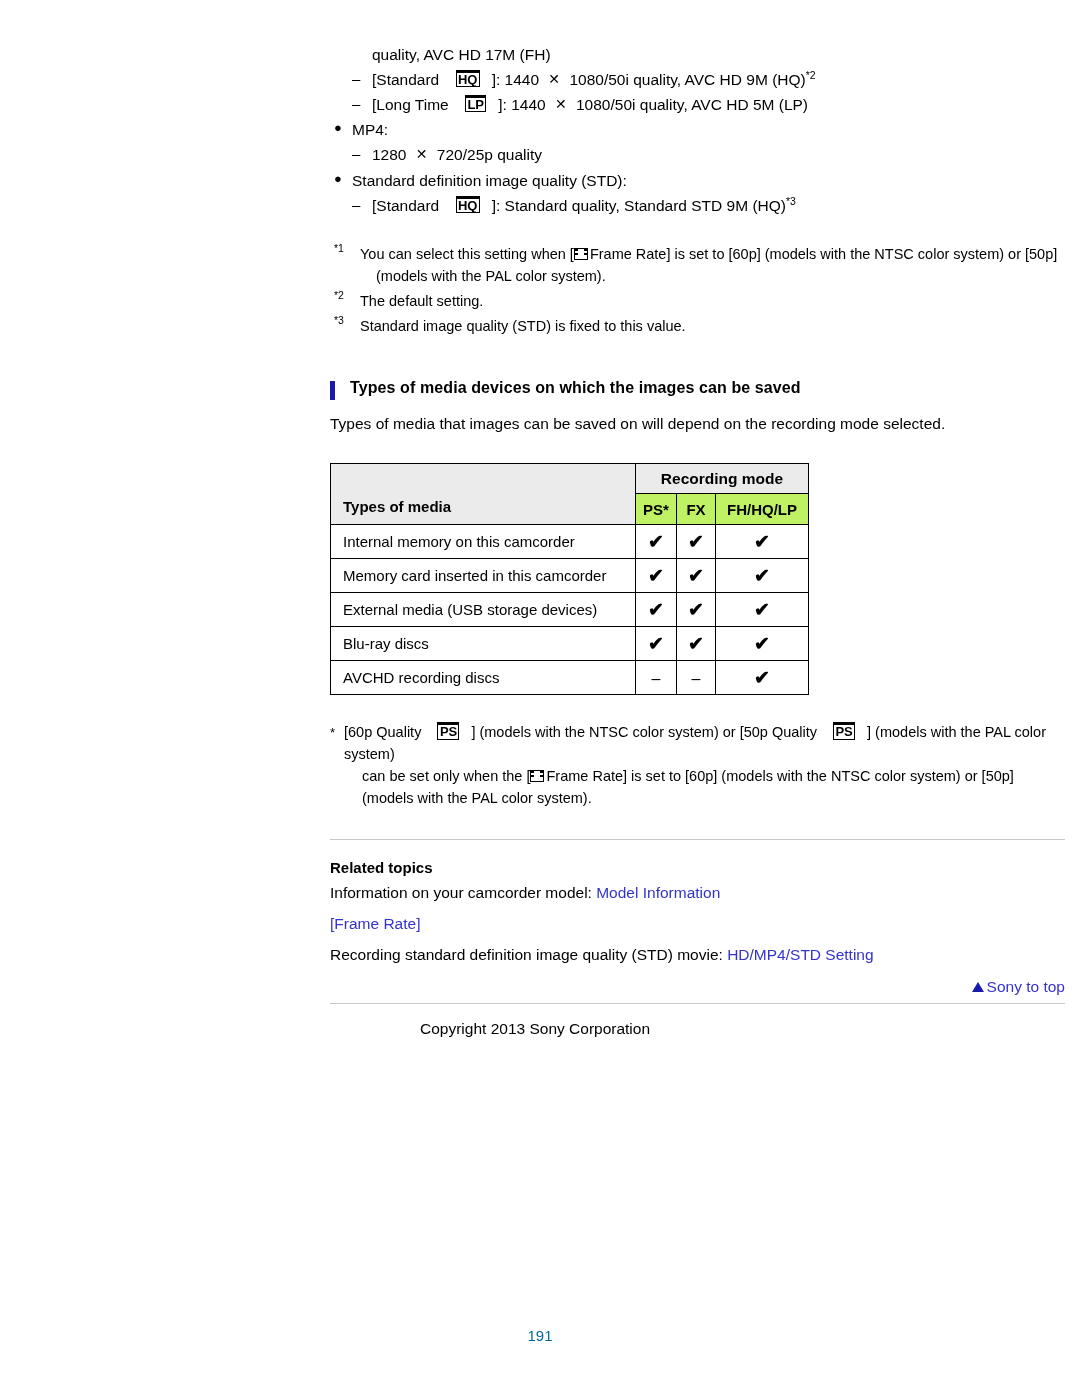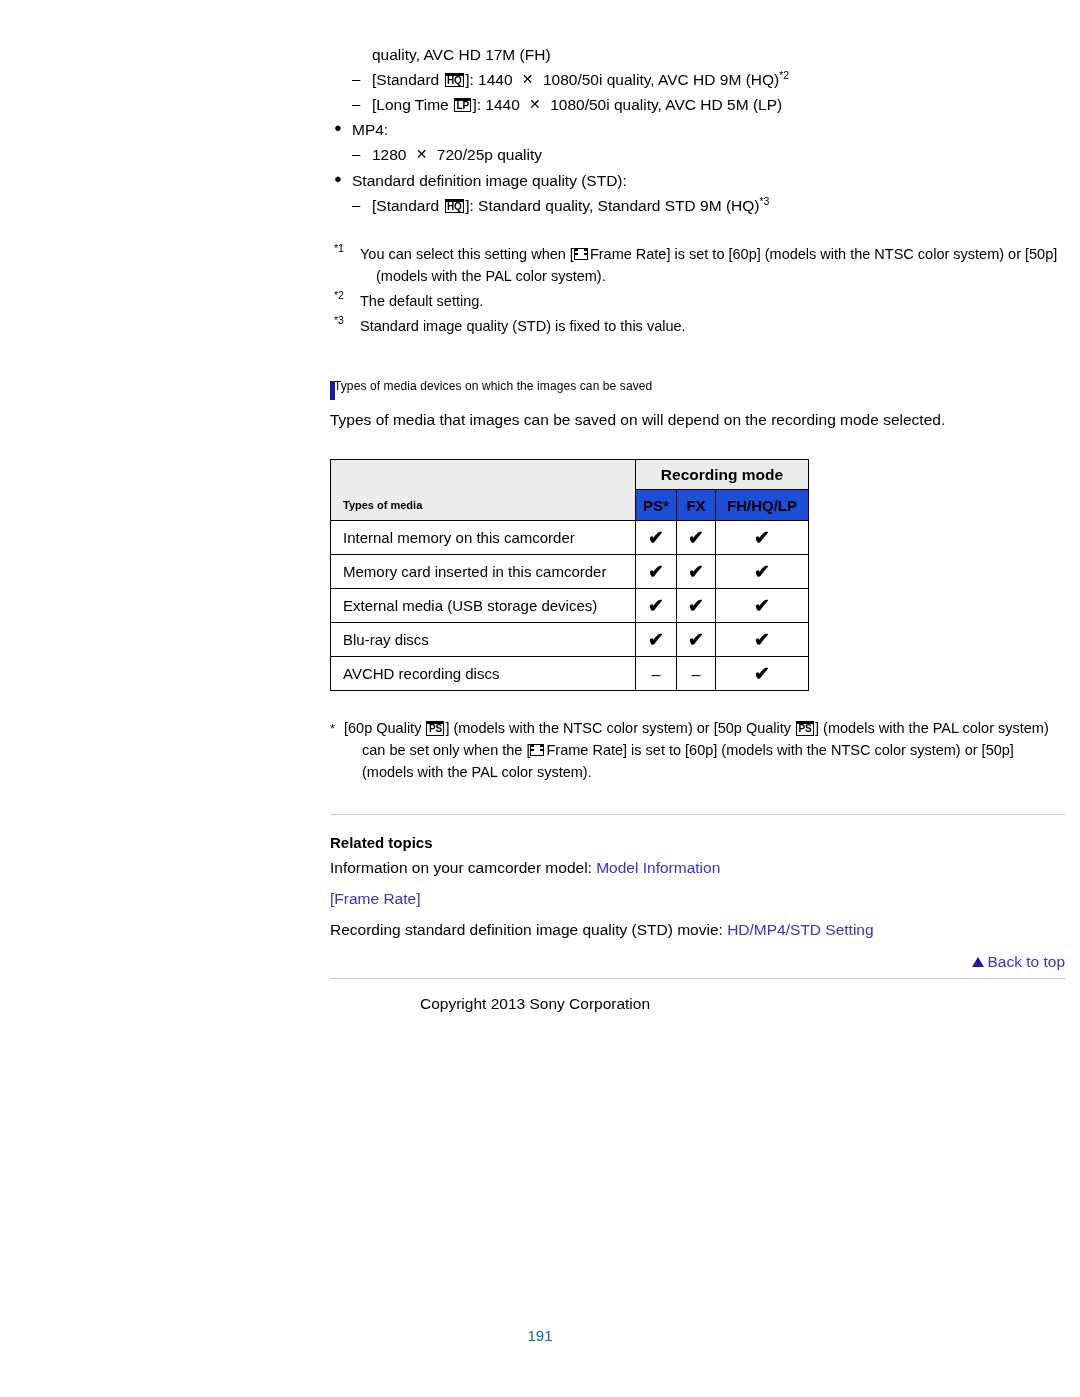--- a/index.html
+++ b/index.html
@@ -64,28 +64,28 @@
     font-size: 10.5px;
     vertical-align: super;
     line-height: 0;
   }
 
   
   .icoBox {
     display: inline-block;
     border: 1.4px solid #000;
     border-top-width: 3.2px;
-    font-size: 10px;
+    font-size: 13px;
     font-weight: bold;
     font-family: "Liberation Sans", sans-serif;
     line-height: 1.02;
     padding: 0px 1.5px 0px 1.5px;
     vertical-align: 1px;
     letter-spacing: -0.2px;
-    margin: 0 1px;
+    margin: 0 12px;
   }
   .icoFilm {
     display: inline-block;
     width: 14px;
     height: 12px;
     border: 1.4px solid #000;
     position: relative;
     vertical-align: -1px;
     margin-right: 2px;
     box-sizing: border-box;
@@ -107,24 +107,24 @@
   
   .footnotes { margin-top: 27px; font-size: 14.5px; line-height: 1.5; }
   .fnrow { position: relative; padding-left: 30px; margin-bottom: 3px; }
   .fnrow .mark { position: absolute; left: 4px; top: 0; font-size: 12.5px; }
   .fnrow .mark sup { font-size: 10.5px; vertical-align: super; line-height: 0; }
   .fnrow .ind { display: block; padding-left: 16px; }
 
   
   .section-head {
     margin-top: 42px;
-    font-size: 12px;
-    font-weight: normal;
-    position: relative;
-    padding-left: 4px;
+    font-size: 16px;
+    font-weight: bold;
+    position: relative;
+    padding-left: 20px;
     letter-spacing: 0.1px;
   }
   .section-head .bar {
     position: absolute;
     left: 0; top: 2px;
     width: 5px;
     height: 19px;
     background: #1a1aaa;
   }
   .intro { margin-top: 18px; font-size: 15.5px; }
@@ -137,36 +137,36 @@
     font-size: 15px;
   }
   table.media th, table.media td {
     border: 1.6px solid #000;
     padding: 0;
   }
   .th-media {
     background: #ebebeb;
     text-align: left;
     font-weight: bold;
-    font-size: 11px;
+    font-size: 15px;
     padding: 0 0 0 12px !important;
     vertical-align: bottom;
     height: 60px;
     width: 292px;
   }
   .th-media span { display: block; padding-bottom: 9px; }
   .th-rec {
     background: #ebebeb;
     font-weight: bold;
     font-size: 15.5px;
     text-align: center;
     height: 28px;
   }
   .th-mode {
-    background: #1d4ed8;
+    background: #bef264;
     font-weight: bold;
     font-size: 15px;
     text-align: center;
     height: 30px;
     margin-top: 12px;
   }
   .col-ps { width: 40px; }
   .col-fx { width: 38px; }
   .col-fh { width: 92px; }
   td.media-name {
@@ -377,21 +377,21 @@
 
     <div class="rel-line2">
       <span class="lnk">[</span><a href="#" class="lnk">Frame Rate</a><span class="lnk">]</span>
     </div>
 
     <div class="rel-line2">
       <span>Recording standard definition image quality (STD) movie: </span><a href="#" class="lnk">HD/MP4/STD Setting</a>
     </div>
 
     <div class="backtotop">
-      <span class="tri"></span><span>Back to top</span>
+      <span class="tri"></span><span>Sony to top</span>
     </div>
 
     <hr class="rule2">
 
     <div class="copyright">Copyright 2013 Sony Corporation</div>
   </div>
 
   <div class="pagenum">191</div>
 </div>
 

